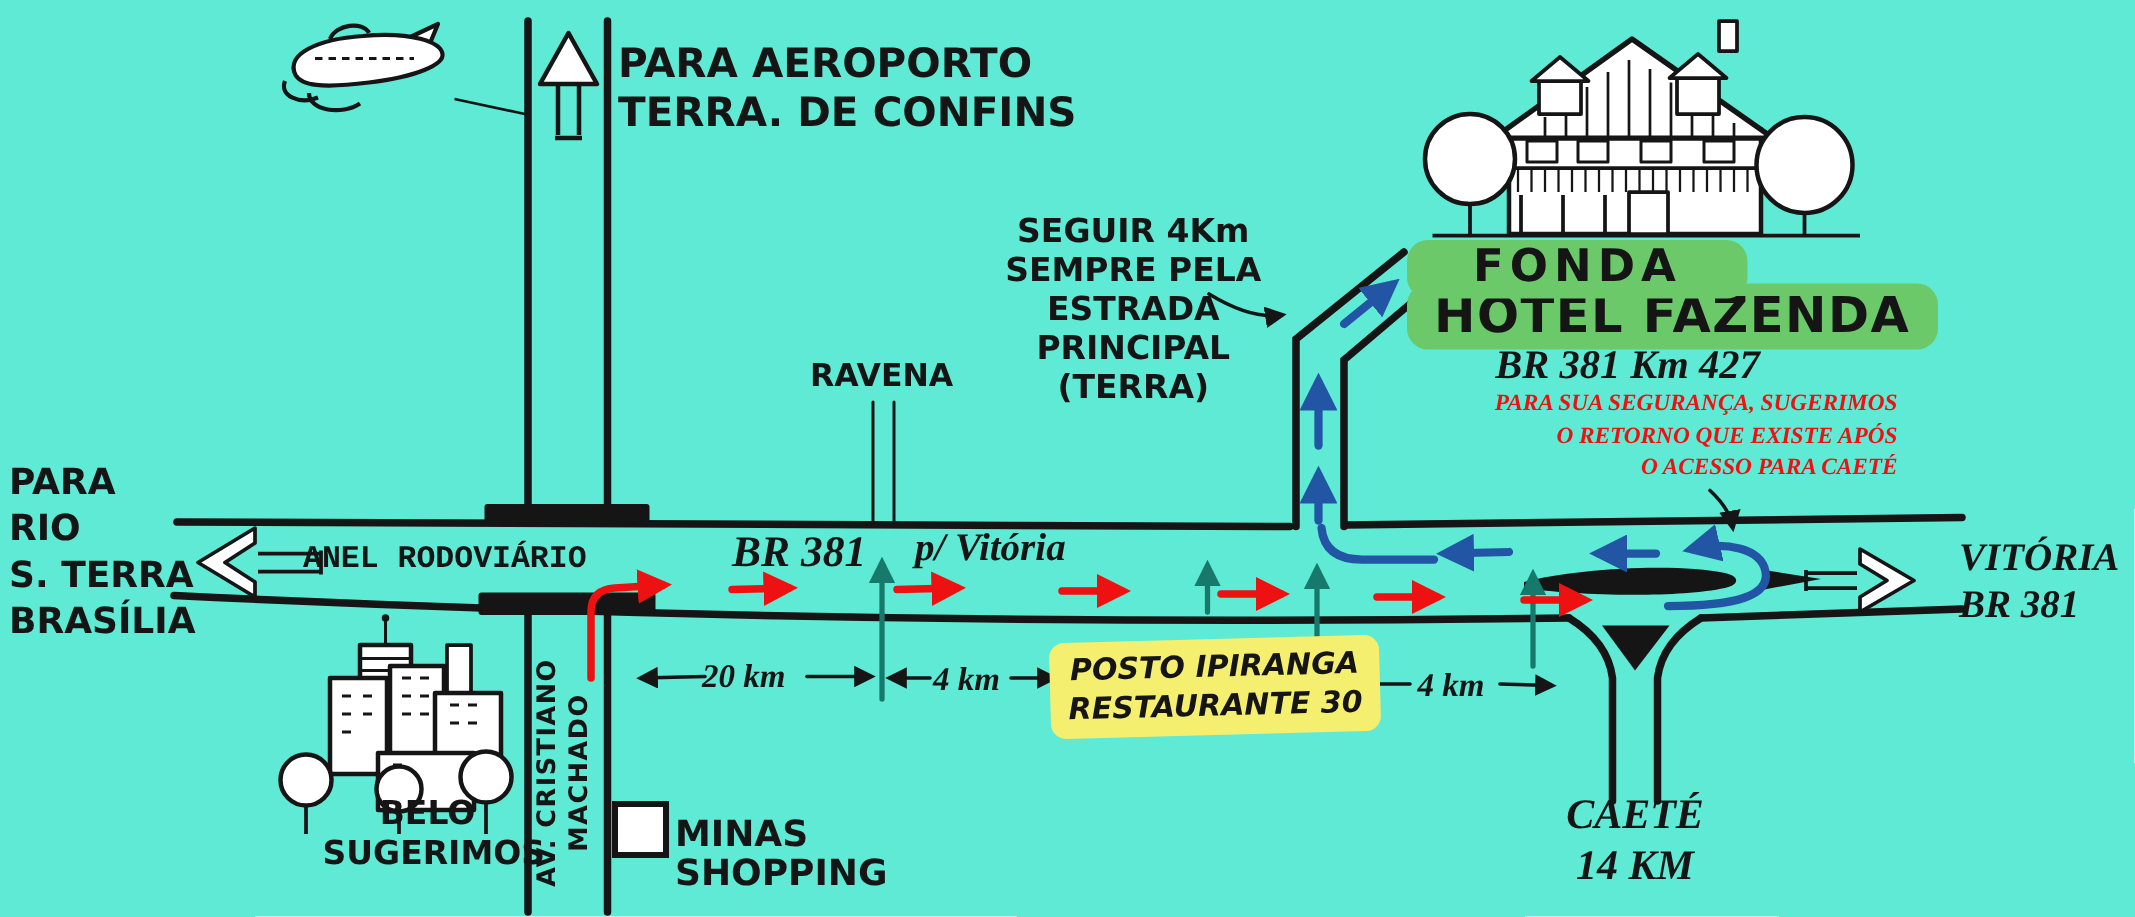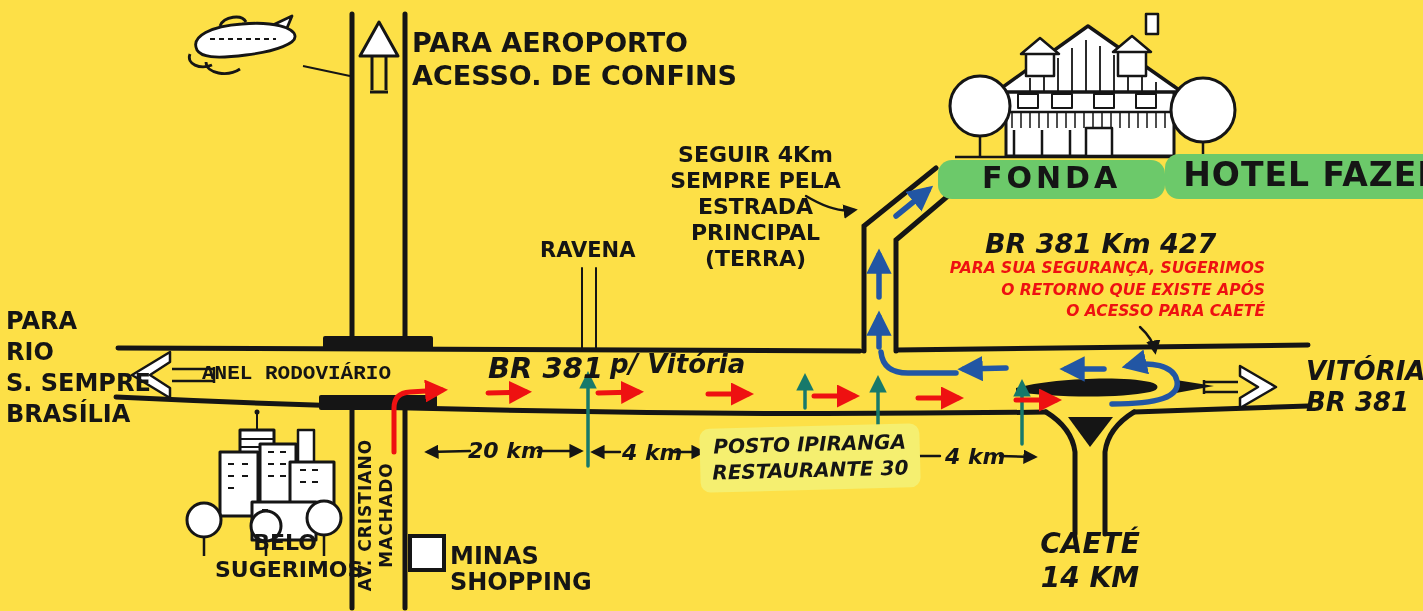--- a/index.html
+++ b/index.html
@@ -1,25 +1,25 @@
 <!DOCTYPE html>
 <html><head>
 <meta charset="utf-8">
 <style>
   html,body{margin:0;padding:0;background:#fff;}
-  .canvas{position:relative;width:1423px;height:611px;background:#fde047;overflow:hidden;
+  .canvas{position:relative;width:1423px;height:611px;background:#5eead4;overflow:hidden;
           font-family:"DejaVu Sans",sans-serif;color:#151515;}
   .art{position:absolute;left:0;top:0;}
   .t{position:absolute;white-space:nowrap;line-height:1.15;}
   .b{font-weight:bold;}
-  .it{font-style:italic;font-weight:bold;}
+  .it{font-style:italic;font-weight:bold;font-family:Liberation Serif, serif;}
   .ctr{text-align:center;}
   .red{color:#ee1111;text-align:right;}
   .pill{display:inline-block;background:#6cc96a;border-radius:14px;color:#151515;}
-  .hotel-label{display:flex;align-items:flex-end;}
+  .hotel-label{display:flex;flex-direction:column;align-items:flex-start;}
   .hotel-label .pill.l1{padding:1px 44px 3px;font-size:30px;font-weight:bold;letter-spacing:4px;z-index:2;}
   .hotel-label .pill.l2{padding:2px 18px 5px;font-size:33px;font-weight:bold;letter-spacing:1px;margin-top:-10px;}
   .posto{background:#f5ef70;border-radius:10px;padding:5px 12px 7px;font-size:20px;
          font-style:italic;font-weight:bold;line-height:1.3;transform:rotate(-1.5deg);text-align:center;}
   .vtxt{width:180px;height:46px;transform:rotate(-90deg);text-align:center;
         font-size:17px;font-weight:bold;letter-spacing:1px;line-height:1.25;}
 </style>
 </head>
 <body>
 
@@ -165,37 +165,37 @@
       </g>
       <g stroke-width="2.5">
         <path d="M1240,366 L1276,387 L1240,408 L1240,398 L1258,387 L1240,376 Z"></path>
         <path d="M1204,382 H1238 M1204,392 H1238 M1204,380 V394" fill="none"></path>
       </g>
     </g>
   </svg>
 
   <div class="t b" style="left:412px;top:26px;font-size:27px;line-height:33px;">
     <div>PARA AEROPORTO</div>
-    <div>ACESSO. DE CONFINS</div>
+    <div>TERRA. DE CONFINS</div>
   </div>
 
   <div class="t b ctr" style="left:668px;top:142px;width:175px;font-size:22px;line-height:26px;">
     <div>SEGUIR 4Km</div>
     <div>SEMPRE PELA</div>
     <div>ESTRADA</div>
     <div>PRINCIPAL</div>
     <div>(TERRA)</div>
   </div>
 
   <div class="t b" style="left:540px;top:238px;font-size:21px;">RAVENA</div>
 
   <div class="t b" style="left:6px;top:306px;font-size:24px;line-height:31px;">
     <div>PARA</div>
     <div>RIO</div>
-    <div>S. SEMPRE</div>
+    <div>S. TERRA</div>
     <div>BRASÍLIA</div>
   </div>
 
   <div class="t b" style="left:202px;top:362px;font-size:21px;font-family:Liberation Mono, monospace;">ANEL RODOVIÁRIO</div>
 
   <div class="t it" style="left:488px;top:352px;font-size:29px;">BR 381</div>
 
   <div class="t it" style="left:610px;top:350px;font-size:26px;">p/ Vitória</div>
 
   <div class="t it" style="left:468px;top:438px;font-size:22px;">20 km</div>

